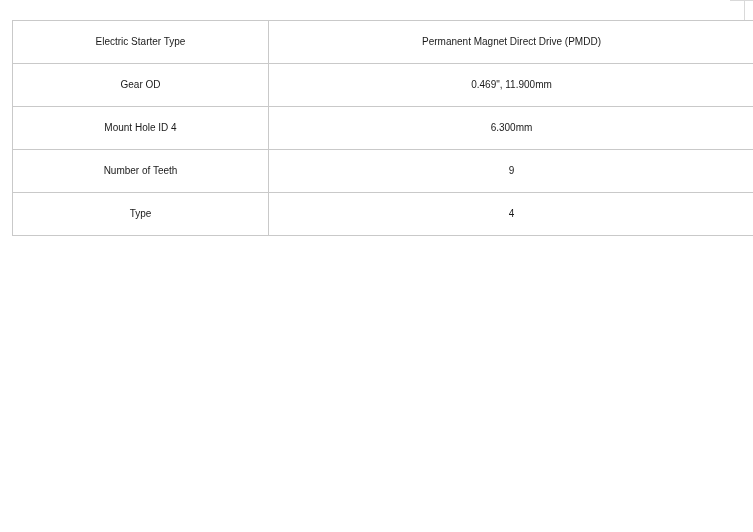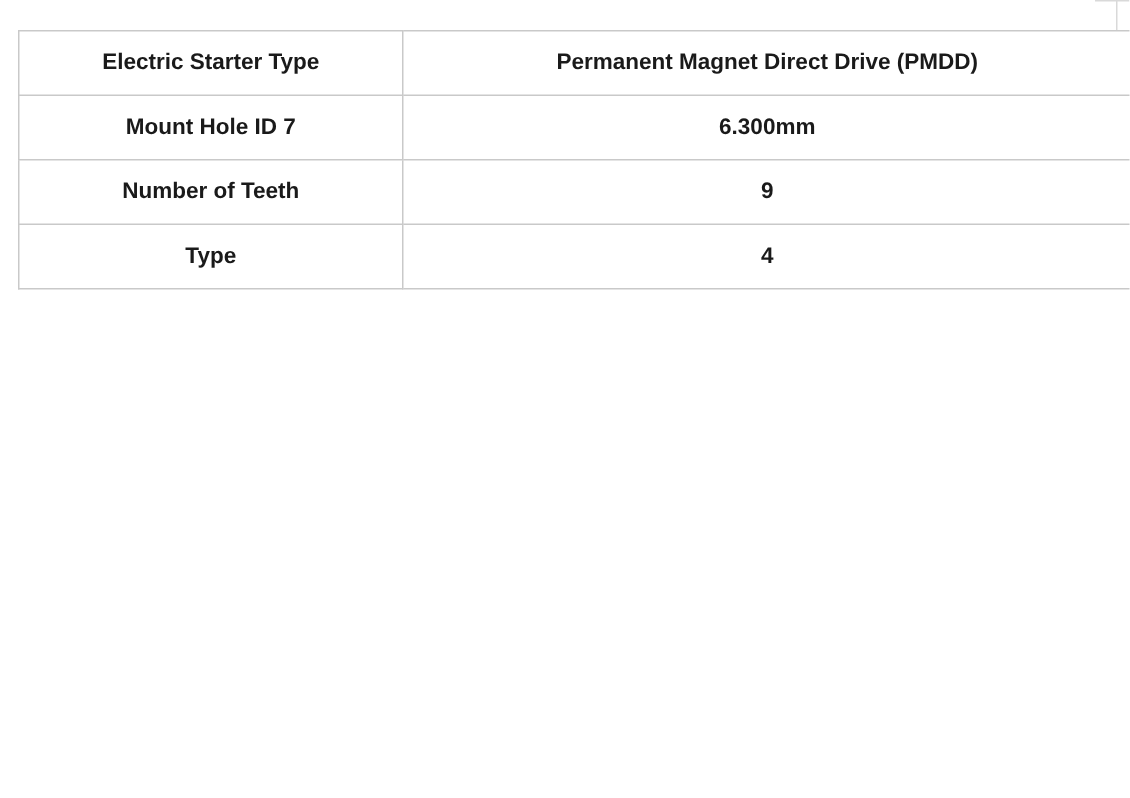--- a/index.html
+++ b/index.html
@@ -51,25 +51,24 @@
     width: 718px;
     table-layout: fixed;
     background: #ffffff;
   }
   table.spec-table td {
     border: 1px solid #c9c9c9;
     height: 42px;
     padding: 0 6px;
     text-align: center;
     vertical-align: middle;
-    font-size: 15px;
+    font-size: 10px;
     color: #1a1a1a;
     line-height: 1.25;
     font-family: "Liberation Sans", sans-serif;
-    font-weight: bold;
   }
   table.spec-table td.label-cell {
     width: 243px;
   }
   table.spec-table td.value-cell {
     width: 473px;
     margin-left: 16px;
   }
 </style>
 </head>
@@ -81,21 +80,25 @@
   <div class="edge-rule-right"></div>
 
   <div class="spec-table-wrap">
     <table class="spec-table">
       <tbody>
         <tr>
           <td class="label-cell">Electric Starter Type</td>
           <td class="value-cell">Permanent Magnet Direct Drive (PMDD)</td>
         </tr>
         <tr>
-          <td class="label-cell">Mount Hole ID 7</td>
+          <td class="label-cell">Gear OD</td>
+          <td class="value-cell">0.469", 11.900mm</td>
+        </tr>
+        <tr>
+          <td class="label-cell">Mount Hole ID 4</td>
           <td class="value-cell">6.300mm</td>
         </tr>
         <tr>
           <td class="label-cell">Number of Teeth</td>
           <td class="value-cell">9</td>
         </tr>
         <tr>
           <td class="label-cell">Type</td>
           <td class="value-cell">4</td>
         </tr>

